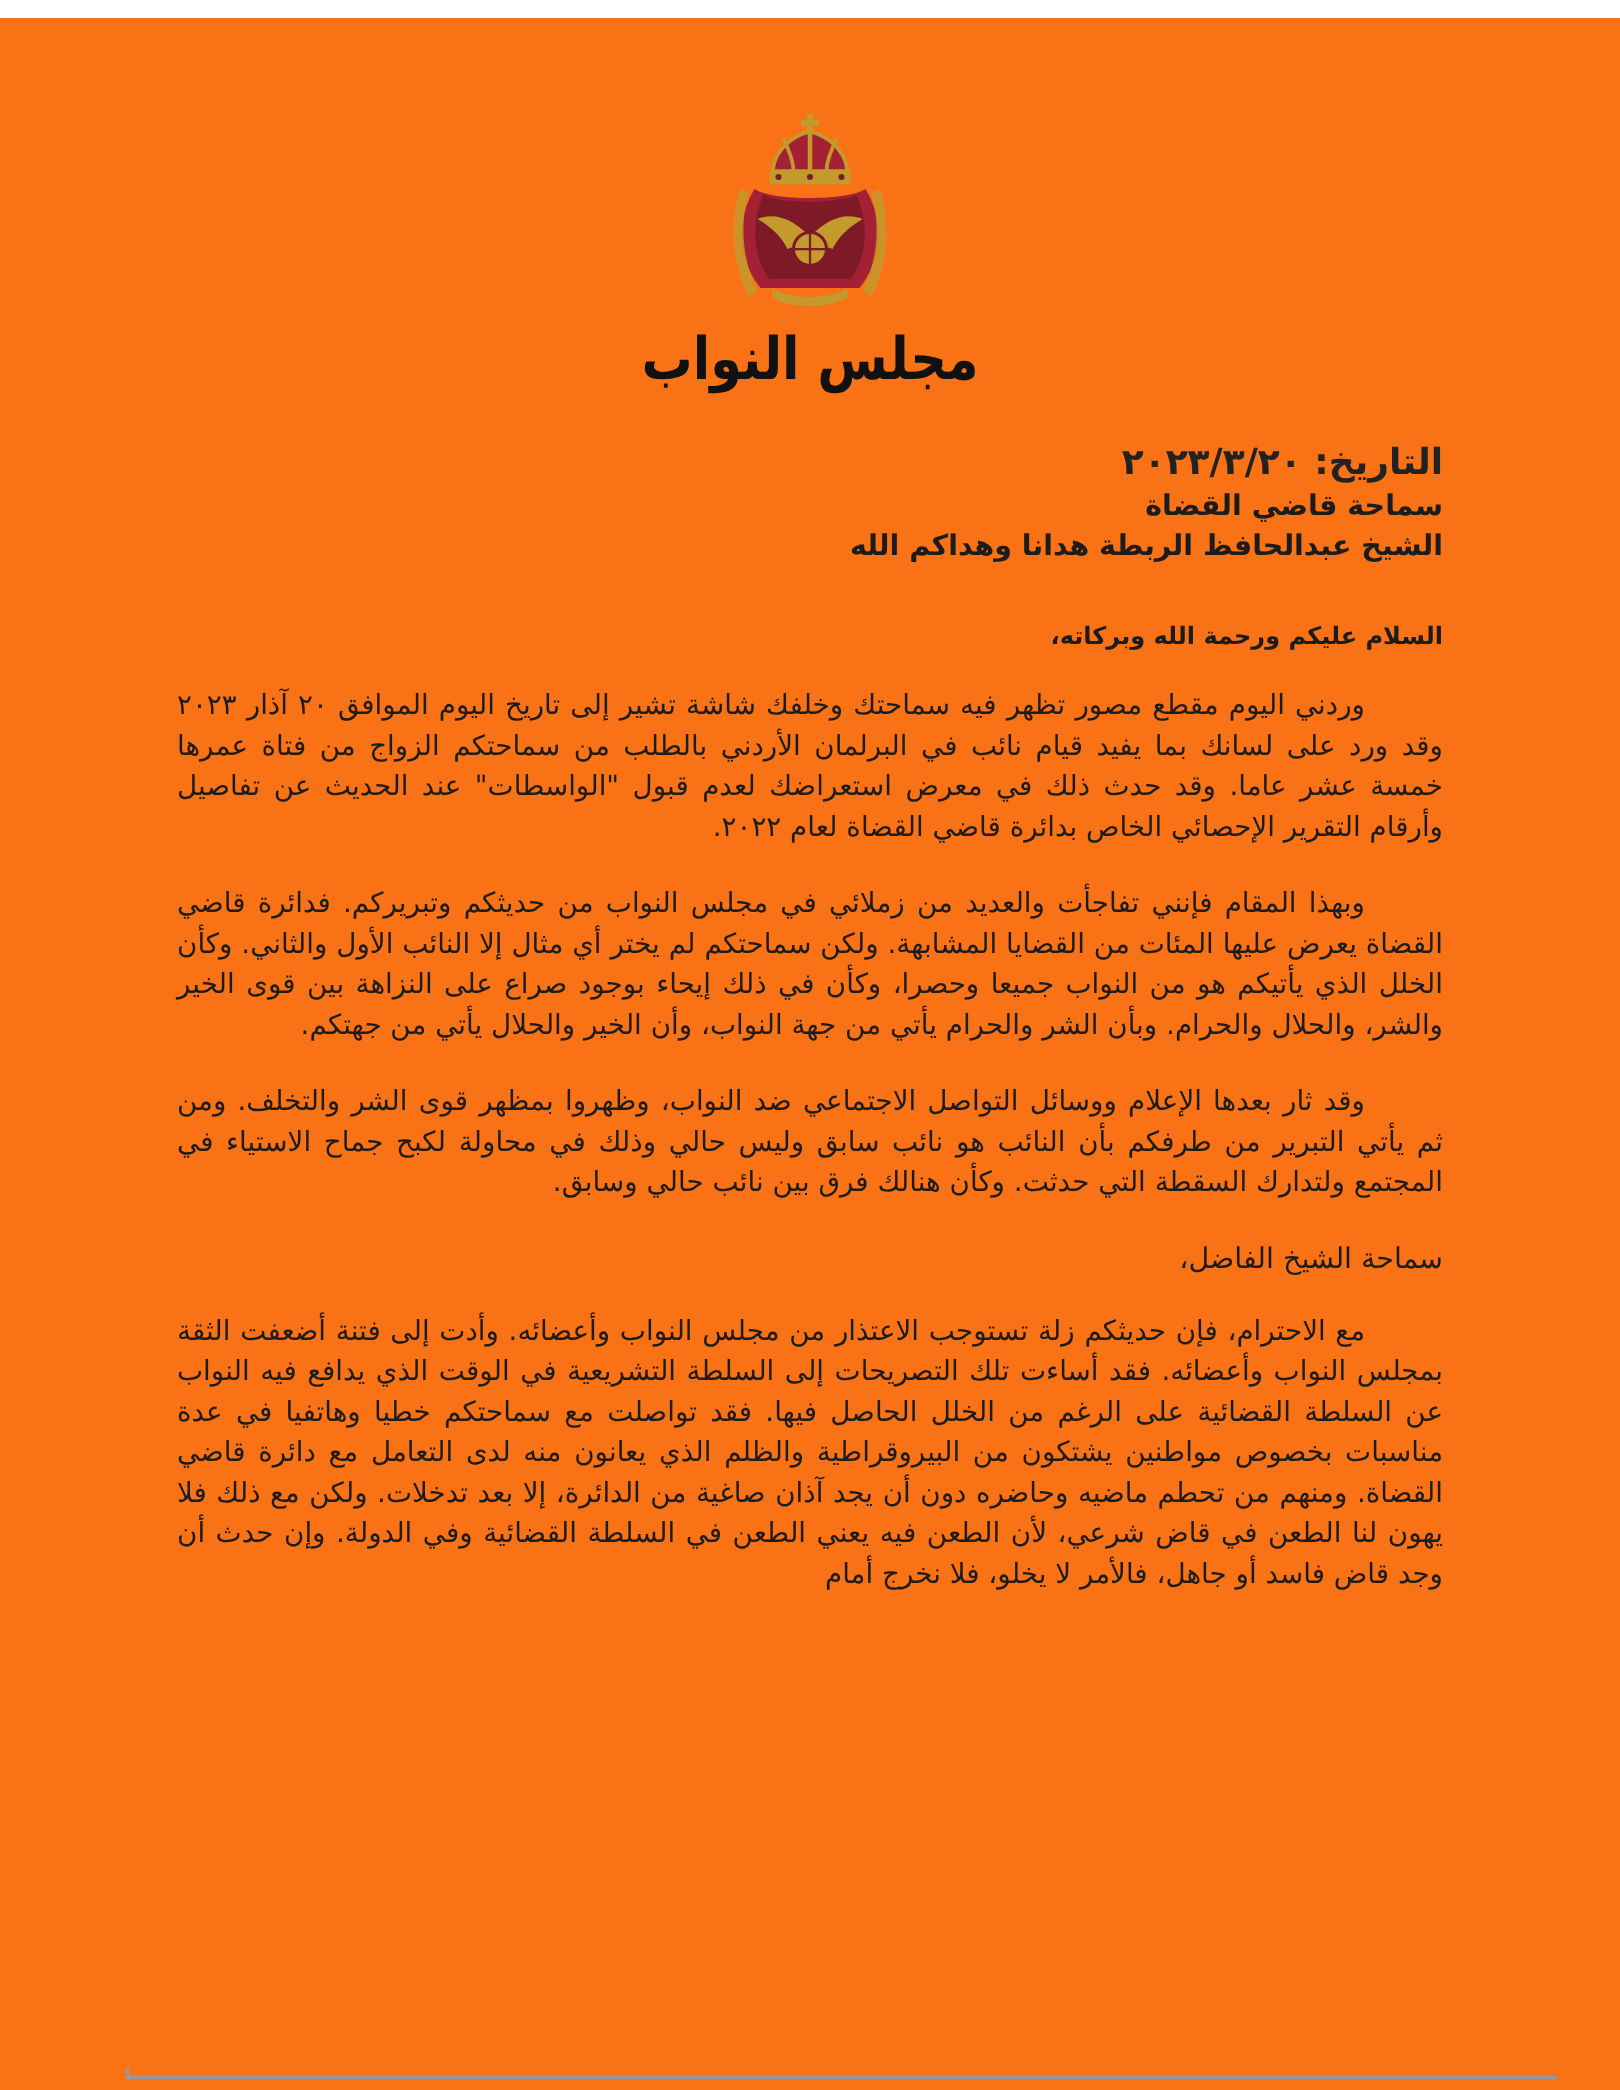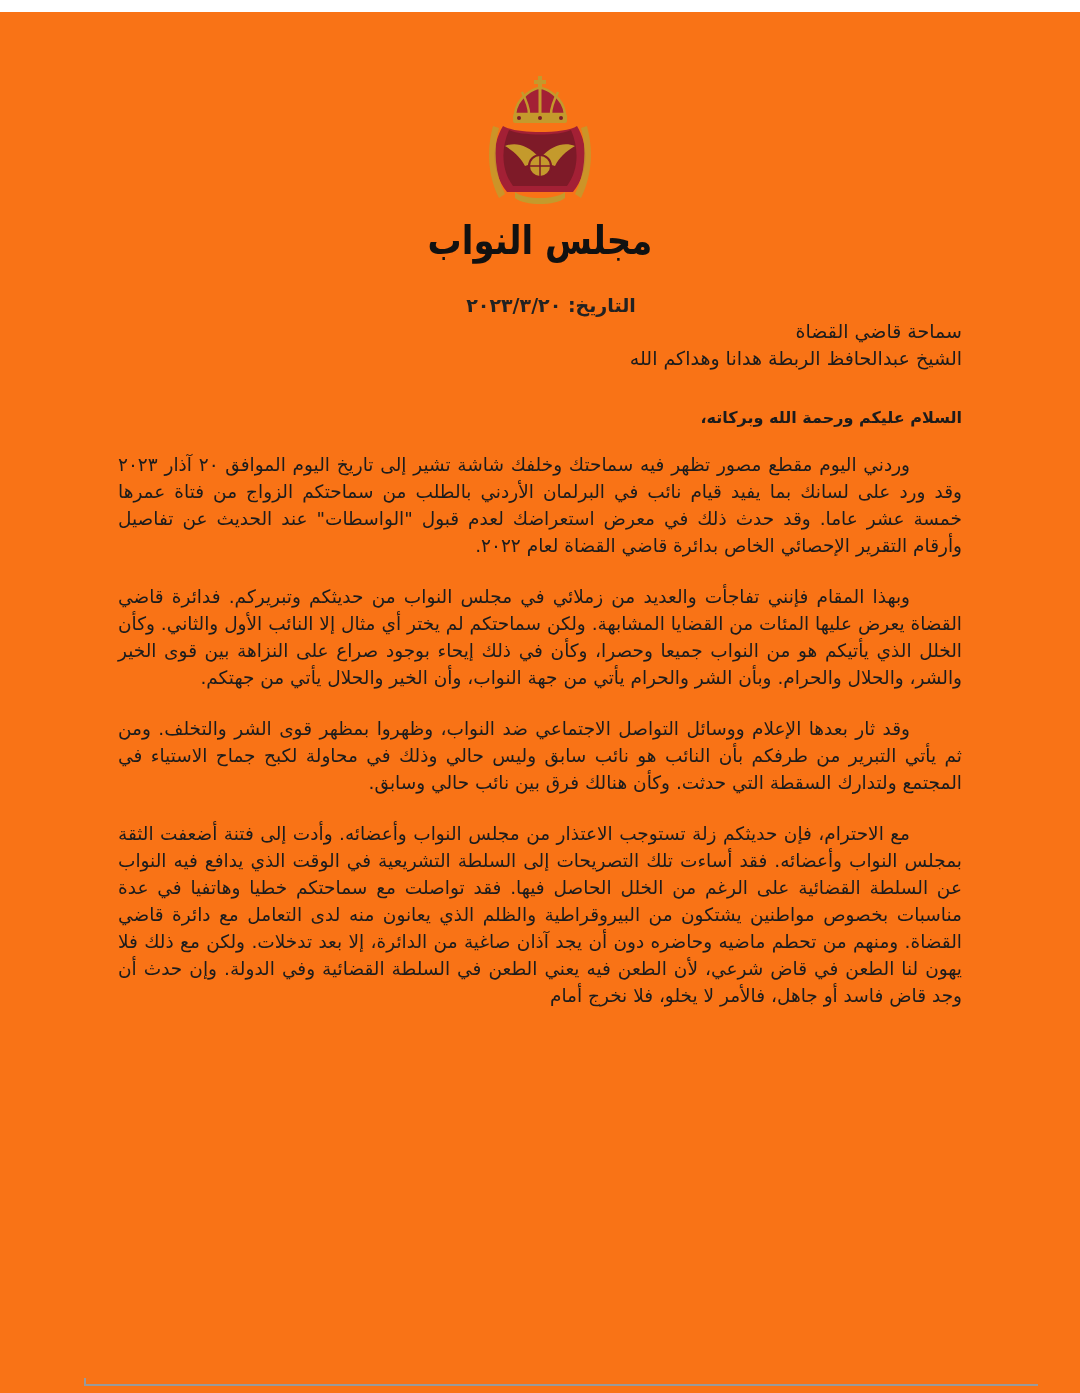--- a/index.html
+++ b/index.html
@@ -35,30 +35,30 @@
     font-size: 34px;
     font-weight: bold;
     color: #111;
     letter-spacing: -1px;
     transform: scaleY(1.15);
     font-family: "DejaVu Sans", sans-serif;
   }
   
   .date-line {
     margin-top: 34px;
-    text-align: center;
+    text-align: right;
     padding-left: 22px;
-    font-size: 19px;
+    font-size: 24px;
     font-weight: bold;
     color: #222;
   }
   
   .recipient {
     margin-top: 2px;
-    font-weight: normal;
+    font-weight: bold;
     font-size: 19px;
     line-height: 27px;
   }
   .salutation {
     margin-top: 36px;
     font-weight: bold;
     font-size: 16px;
   }
   p.body-par {
     margin: 24px 0 0 0;
@@ -142,20 +142,21 @@
     <div class="salutation">السلام عليكم ورحمة الله وبركاته،</div>
 
     <p class="body-par">وردني اليوم مقطع مصور تظهر فيه سماحتك وخلفك شاشة تشير إلى تاريخ اليوم الموافق ٢٠ آذار ٢٠٢٣ وقد ورد على لسانك بما يفيد قيام نائب في البرلمان الأردني بالطلب من سماحتكم الزواج من فتاة عمرها خمسة عشر عاما. وقد حدث ذلك في معرض استعراضك لعدم قبول "الواسطات" عند الحديث عن تفاصيل وأرقام التقرير الإحصائي الخاص بدائرة قاضي القضاة لعام ٢٠٢٢.</p>
 
 
 
     <p class="body-par">وبهذا المقام فإنني تفاجأت والعديد من زملائي في مجلس النواب من حديثكم وتبريركم. فدائرة قاضي القضاة يعرض عليها المئات من القضايا المشابهة. ولكن سماحتكم لم يختر أي مثال إلا النائب الأول والثاني. وكأن الخلل الذي يأتيكم هو من النواب جميعا وحصرا، وكأن في ذلك إيحاء بوجود صراع على النزاهة بين قوى الخير والشر، والحلال والحرام. وبأن الشر والحرام يأتي من جهة النواب، وأن الخير والحلال يأتي من جهتكم.</p>
 
     <p class="body-par">وقد ثار بعدها الإعلام ووسائل التواصل الاجتماعي ضد النواب، وظهروا بمظهر قوى الشر والتخلف. ومن ثم يأتي التبرير من طرفكم بأن النائب هو نائب سابق وليس حالي وذلك في محاولة لكبح جماح الاستياء في المجتمع ولتدارك السقطة التي حدثت. وكأن هنالك فرق بين نائب حالي وسابق.</p>
 
+    <div class="vocative">سماحة الشيخ الفاضل،</div>
 
     <p class="body-par">مع الاحترام، فإن حديثكم زلة تستوجب الاعتذار من مجلس النواب وأعضائه. وأدت إلى فتنة أضعفت الثقة بمجلس النواب وأعضائه. فقد أساءت تلك التصريحات إلى السلطة التشريعية في الوقت الذي يدافع فيه النواب عن السلطة القضائية على الرغم من الخلل الحاصل فيها. فقد تواصلت مع سماحتكم خطيا وهاتفيا في عدة مناسبات بخصوص مواطنين يشتكون من البيروقراطية والظلم الذي يعانون منه لدى التعامل مع دائرة قاضي القضاة. ومنهم من تحطم ماضيه وحاضره دون أن يجد آذان صاغية من الدائرة، إلا بعد تدخلات. ولكن مع ذلك فلا يهون لنا الطعن في قاض شرعي، لأن الطعن فيه يعني الطعن في السلطة القضائية وفي الدولة. وإن حدث أن وجد قاض فاسد أو جاهل، فالأمر لا يخلو، فلا نخرج أمام</p>
 
   </div>
 
   <div class="footer-rule"></div>
 
 </div>
 
 </body></html>

